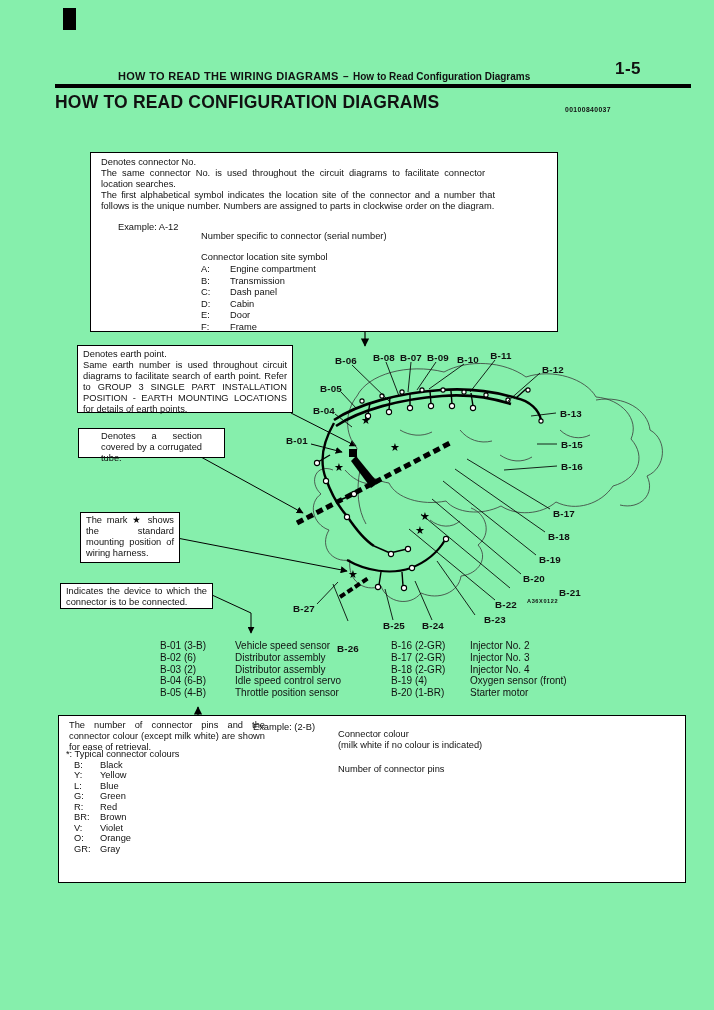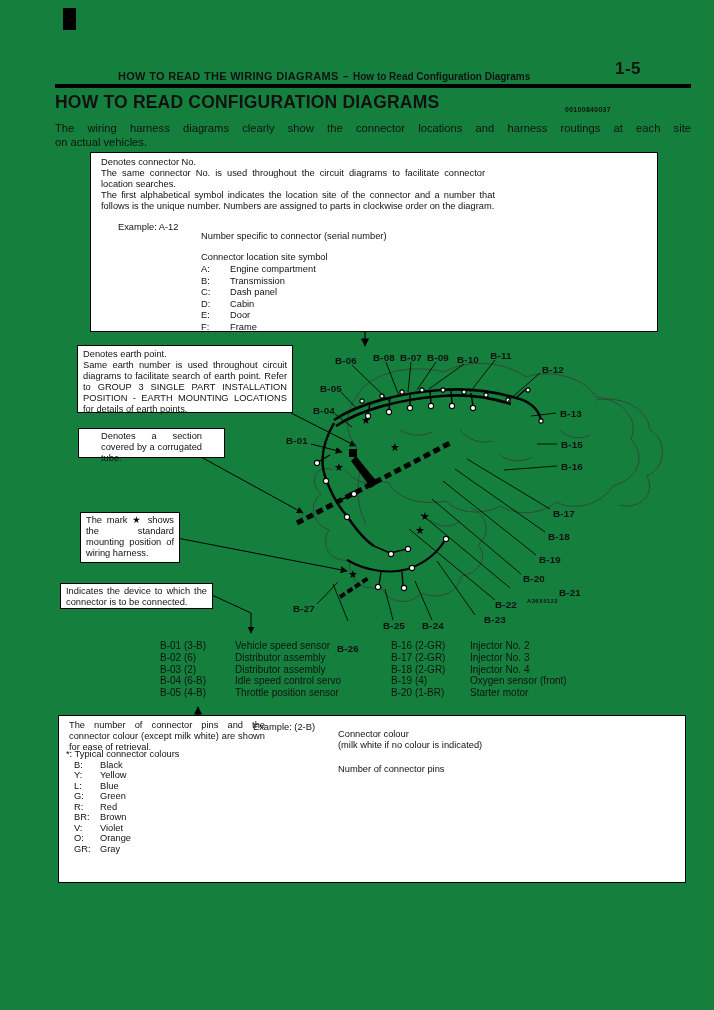--- a/index.html
+++ b/index.html
@@ -1,16 +1,16 @@
 <!DOCTYPE html>
 <html><head>
 <meta charset="utf-8">
 <style>
   html,body{margin:0;padding:0;background:#d8d8d8;}
-  .page{position:relative;width:714px;height:1010px;margin:0 auto;background:#15803d;
+  .page{position:relative;width:714px;height:1010px;margin:0 auto;background:#86efac;
         font-family:"Liberation Sans",sans-serif;color:#111;overflow:hidden;}
   .page *{box-sizing:border-box;}
   p{margin:0;}
 
   .corner-mark{position:absolute;left:63px;top:8px;width:13px;height:22px;background:#000;}
 
   .hdr{position:absolute;left:118px;top:66px;width:480px;white-space:nowrap;}
   .hdr-main{font-weight:bold;font-size:11px;letter-spacing:.3px;}
   .hdr-sep{font-weight:bold;font-size:10px;}
   .hdr-sub{font-weight:bold;font-size:10px;}
@@ -21,21 +21,21 @@
   .doccode{position:absolute;left:565px;top:106px;font-size:6.8px;font-weight:bold;letter-spacing:.4px;}
 
   .intro{position:absolute;left:55px;top:122px;width:636px;font-size:11.2px;line-height:13.5px;}
   .intro .j{display:block;text-align:justify;text-align-last:justify;}
 
   .box{position:absolute;border:1.6px solid #000;background:#fff;z-index:3;}
   .small{font-size:9.3px;line-height:11px;}
   .jst{text-align:justify;}
 
   
-  .box1{left:90px;top:152px;width:568px;height:180px;}
+  .box1{left:90px;top:152px;width:468px;height:180px;}
   .box1 .p1{position:absolute;left:10px;top:4px;}
   .box1 .p2{position:absolute;left:10px;top:15px;width:384px;}
   .box1 .p3{position:absolute;left:10px;top:37px;width:394px;}
   .box1 .example{position:absolute;left:27px;top:69px;}
   .box1 .serial-note{position:absolute;left:110px;top:78px;}
   .box1 .site-title{position:absolute;left:110px;top:99px;}
   .box1 .site-list{position:absolute;left:110px;top:111px;}
   .site-list .row{height:11.6px;}
   .site-list .k{display:inline-block;width:29px;}
 
@@ -81,24 +81,20 @@
     <span class="hdr-main">HOW TO READ THE WIRING DIAGRAMS</span>
     <span class="hdr-sep">–</span>
     <span class="hdr-sub">How to Read Configuration Diagrams</span>
   </div>
   <div class="pageno">1-5</div>
   <div class="hdr-rule"></div>
 
   <div class="title">HOW TO READ CONFIGURATION DIAGRAMS</div>
   <div class="doccode">00100840037</div>
 
-  <p class="intro">
-    <span class="j">The wiring harness diagrams clearly show the connector locations and harness routings at each site</span>
-    <span>on actual vehicles.</span>
-  </p>
 
   <svg class="overlay" viewBox="0 0 714 1010">
     <defs>
       <marker id="arr" viewBox="0 0 10 10" refX="9" refY="5" markerWidth="7" markerHeight="7" orient="auto-start-reverse">
         <path d="M0,0 L10,5 L0,10 z" fill="#000"></path>
       </marker>
     </defs>
 
     <g stroke="#000" stroke-width="1" fill="none">
       <polyline points="172,230 172,236 196,236"></polyline>

